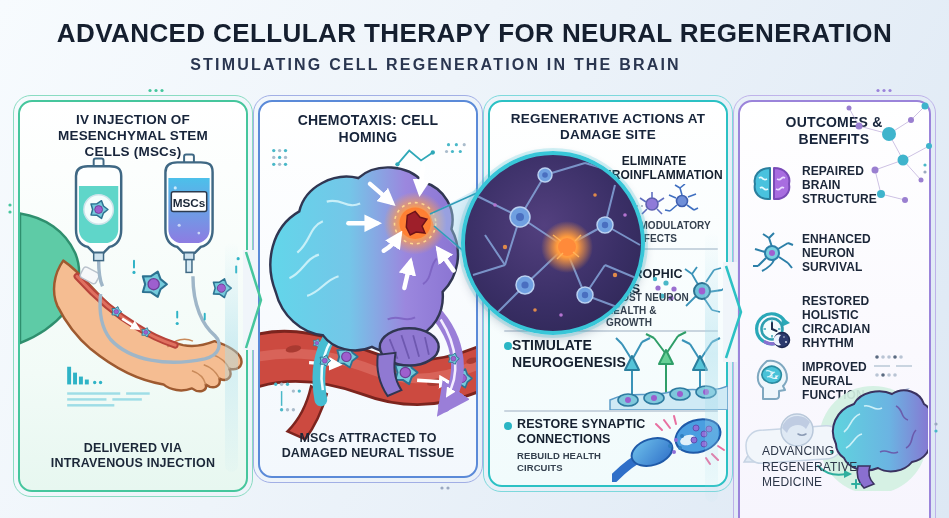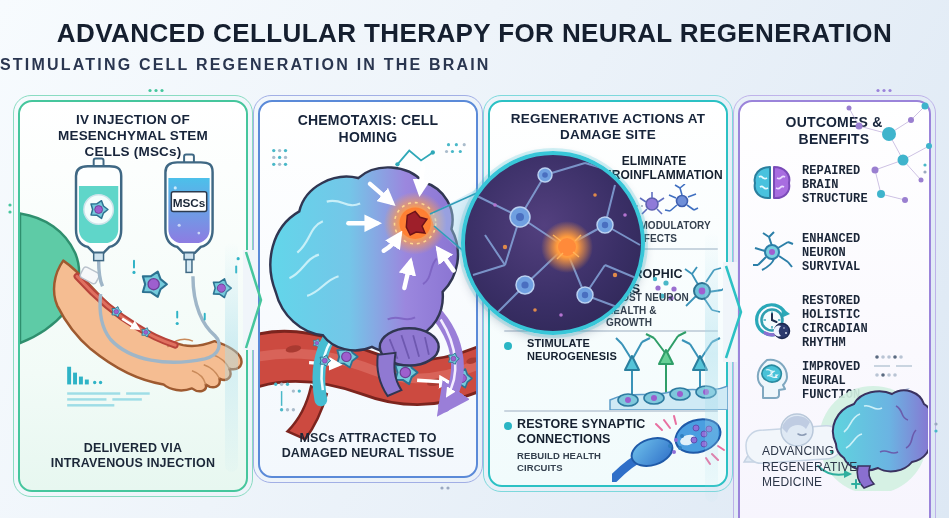--- a/index.html
+++ b/index.html
@@ -3,21 +3,21 @@
 <meta charset="utf-8">
 <style>
   html,body{margin:0;padding:0;background:#dfe9f3;}
   *{box-sizing:border-box;}
   .stage{position:relative;width:949px;height:518px;overflow:hidden;
     font-family:"Liberation Sans","DejaVu Sans",sans-serif;
     background:linear-gradient(120deg,#f7fbfe 0%,#eef4fa 40%,#dde8f4 100%);}
   
   .hdr-title{position:absolute;left:0;top:18px;width:949px;text-align:center;
     font-size:26px;font-weight:bold;letter-spacing:.4px;color:#151f2f;}
-  .hdr-sub{position:absolute;left:0;top:56px;width:871px;text-align:left;
+  .hdr-sub{position:absolute;left:0;top:56px;width:871px;text-align:center;
     font-size:16px;font-weight:600;letter-spacing:2.2px;color:#2a3650;}
   
   .panel{position:absolute;border-radius:14px;z-index:1;}
   .panel::before{content:"";position:absolute;inset:-7px;border-radius:18px;
     border:1.7px solid;opacity:.8;pointer-events:none;}
   .p1{left:18px;top:100px;width:230px;height:392px;border:2.5px solid #46c69d;
     background:linear-gradient(180deg,#ffffff 0%,#f2fbf7 70%,#e7f7f0 100%);}
   .p1::before{border-color:#6fd4b3;}
   .p2{left:258px;top:100px;width:220px;height:378px;border:2.5px solid #5b8ad8;
     background:linear-gradient(180deg,#ffffff 0%,#f3f8fd 100%);}
@@ -39,21 +39,21 @@
   .r-head{position:absolute;font-weight:bold;color:#15202f;font-size:12px;line-height:1.18;letter-spacing:.1px;}
   .r-sub{position:absolute;font-weight:bold;color:#35414f;font-size:9.5px;line-height:1.25;letter-spacing:.1px;}
   .dot{position:absolute;width:8px;height:8px;border-radius:50%;background:#2ab5c4;}
   .divider{position:absolute;height:1.5px;background:#c9d5df;border-radius:1px;}
   
   .mag{position:absolute;left:461px;top:151px;width:184px;height:184px;border-radius:50%;
     border:4px solid #38c6d8;z-index:4;overflow:hidden;
     background:radial-gradient(circle at 45% 40%,#53407f 0%,#3a2f66 55%,#2a2450 100%);
     box-shadow:0 0 0 3px rgba(56,198,216,.22),0 4px 10px rgba(40,60,90,.25);}
   
-  .o-row{position:absolute;display:flex;align-items:center;font-family:Liberation Mono, monospace;}
+  .o-row{position:absolute;display:flex;align-items:flex-end;}
   .o-icon{width:44px;height:44px;flex:0 0 44px;}
   .o-label{font-weight:bold;color:#1b2638;font-size:12px;line-height:1.18;padding-top:4px;padding-left:8px;letter-spacing:.1px;}
   .o-footer{position:absolute;font-weight:normal;color:#2c3648;font-size:12px;line-height:1.3;letter-spacing:.2px;z-index:2;margin-left:12px;}
   .overlay{position:absolute;left:0;top:0;z-index:3;pointer-events:none;}
 </style>
 </head>
 <body>
 
 <div class="stage">
 
@@ -350,21 +350,21 @@
       <circle cx="60" cy="27" r="3.4" fill="#a05fd0"></circle>
     </svg>
     <svg style="position:absolute;left:82px;top:188px;" width="30" height="30" viewBox="-14 -14 28 28">
       <polygon points="10,0 5.2,3.8 3.1,9.5 -2,6.1 -8.1,5.9 -6.4,0 -8.1,-5.9 -2,-6.1 3.1,-9.5 5.2,-3.8" fill="#74cbdc" stroke="#2c7291" stroke-width="1.6" stroke-linejoin="round"></polygon>
       <circle r="4.2" fill="#9e5fce"></circle>
     </svg>
     <div class="r-sub" style="left:116px;top:190px;width:96px;font-size:10px;">BOOST NEURON HEALTH &amp; GROWTH</div>
     <div class="divider" style="left:14px;top:228px;width:214px;"></div>
 
     <span class="dot" style="left:14px;top:240px;"></span>
-    <div class="r-head" style="left:37px;top:235px;width:112px;font-size:11px;">STIMULATE NEUROGENESIS</div>
+    <div class="r-head" style="left:22px;top:235px;width:112px;font-size:14px;">STIMULATE NEUROGENESIS</div>
     <svg style="position:absolute;left:118px;top:228px;" width="120" height="80" viewBox="0 0 120 80">
       <g stroke-width="2" fill="none">
         <g stroke="#3a93b8">
             <path d="M24,66 L24,30 M24,30 L14,14 M24,30 L34,12 M14,14 L8,8 M34,12 L42,8"></path>
           </g>
         <g stroke="#2f9e68">
             <path d="M58,64 L58,24 M58,24 L46,8 M58,24 L70,6 M46,8 L38,4 M70,6 L78,2"></path>
           </g>
         <g stroke="#3a93b8">
             <path d="M92,64 L92,30 M92,30 L82,14 M92,30 L104,12 M104,12 L112,8 M82,14 L74,10"></path>

